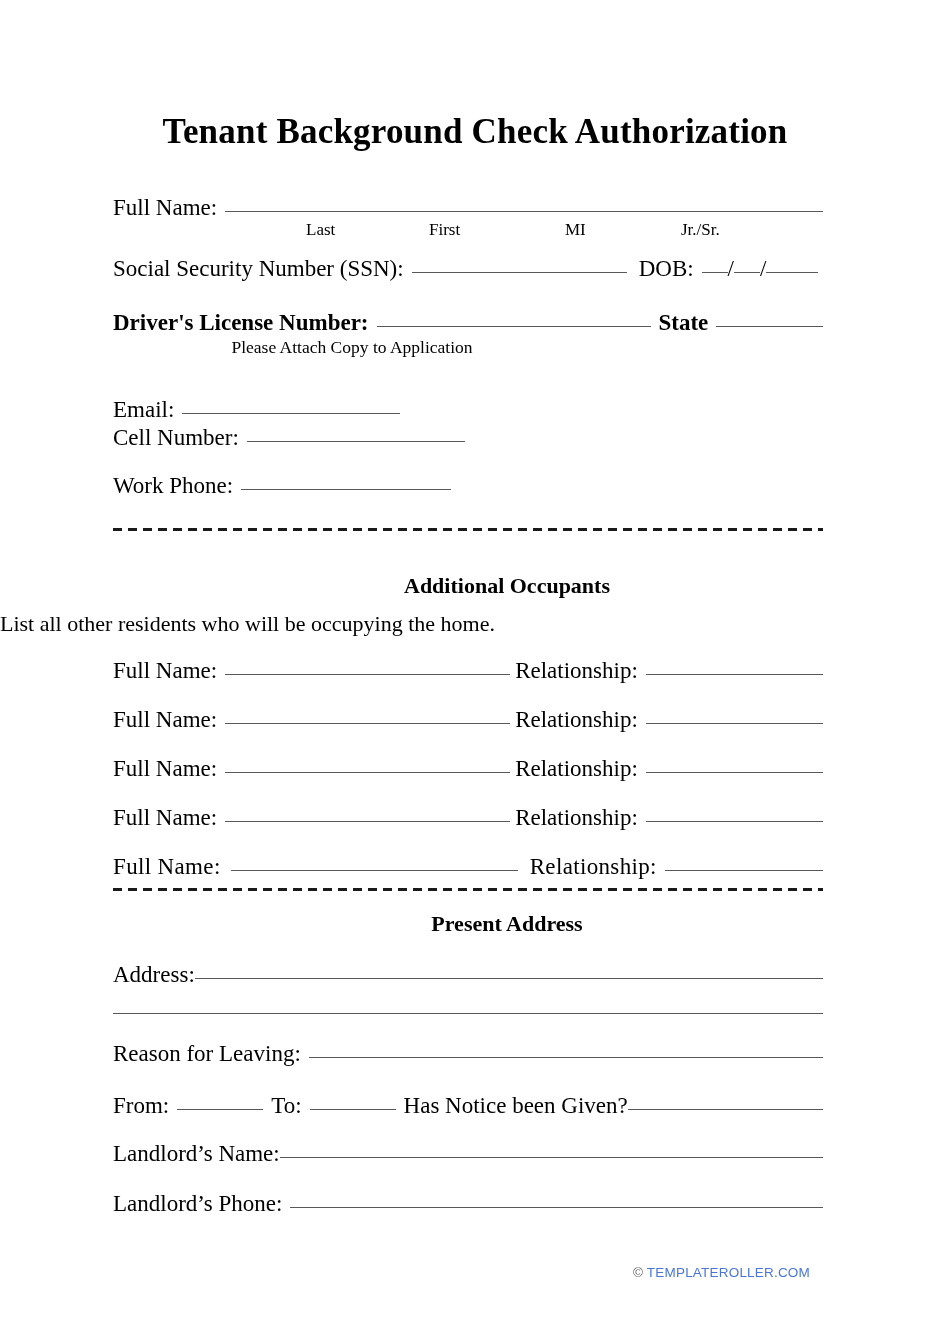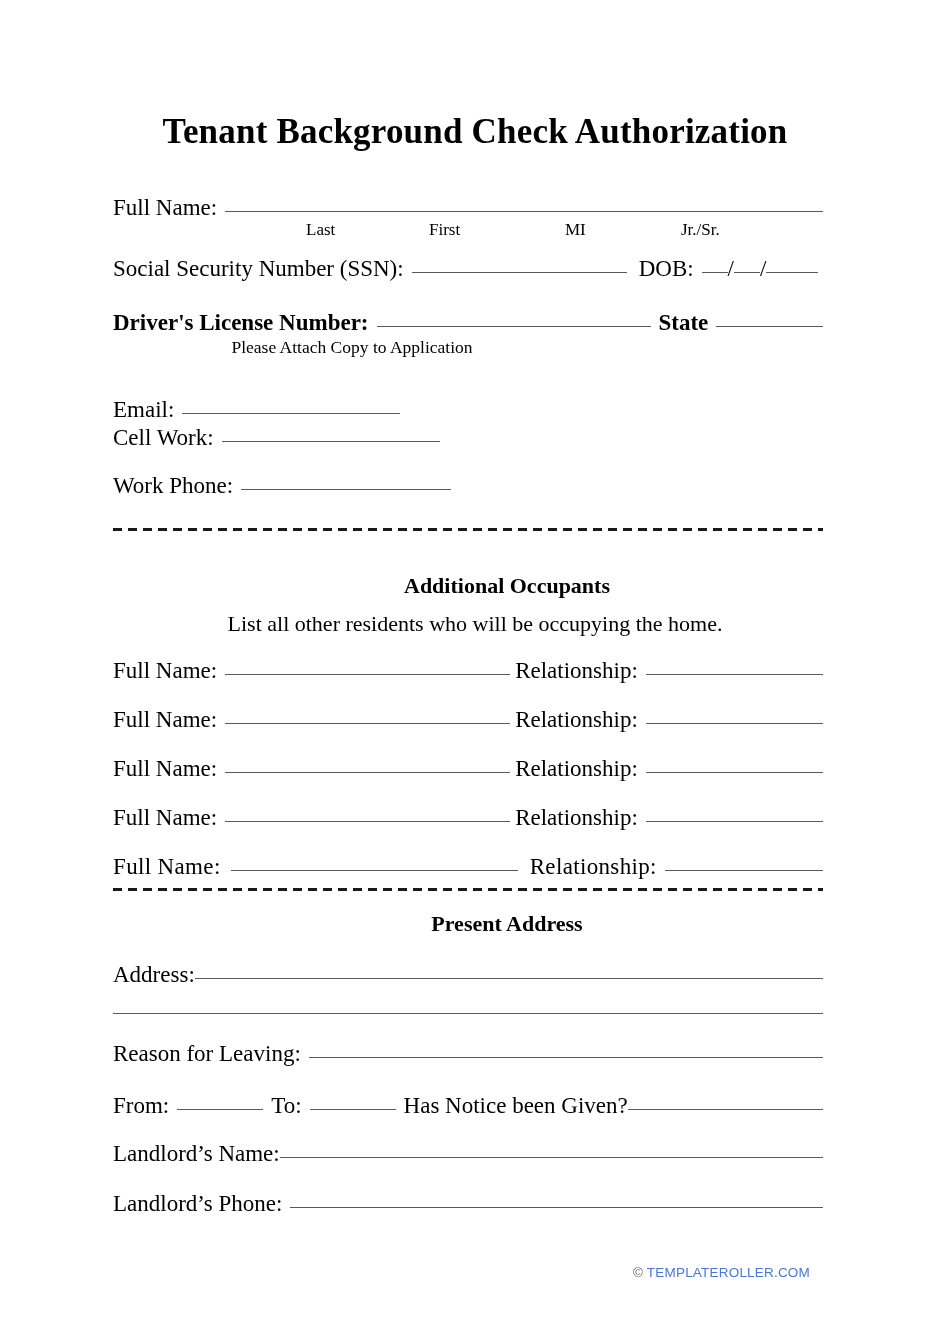--- a/index.html
+++ b/index.html
@@ -101,21 +101,21 @@
     width: 950px;
     text-align: center;
     font-size: 22px;
     font-weight: bold;
     margin-left: 32px;
   }
   .section-sub {
     position: absolute;
     left: 0;
     width: 950px;
-    text-align: center;
+    text-align: left;
     font-size: 22px;
   }
 
   
   .fullrule {
     position: absolute;
     left: 113px;
     width: 710px;
     height: 1px;
     border-bottom: 1.6px solid #59595b;
@@ -183,21 +183,21 @@
 
   <div class="note dl-note">Please Attach Copy to Application</div>
 
   <div class="row" style="top:378px;margin-top:20px;">
     <span class="lbl">Email:</span>
     <span class="gap" style="width:8px;"></span>
     <span class="rule" style="width:218px;"></span>
   </div>
 
   <div class="row" style="top:426px;">
-    <span class="lbl">Cell Work:</span>
+    <span class="lbl">Cell Number:</span>
     <span class="gap" style="width:8px;"></span>
     <span class="rule" style="width:218px;"></span>
   </div>
 
   <div class="row" style="top:474px;">
     <span class="lbl">Work Phone:</span>
     <span class="gap" style="width:8px;"></span>
     <span class="rule" style="width:210px;"></span>
   </div>
 

